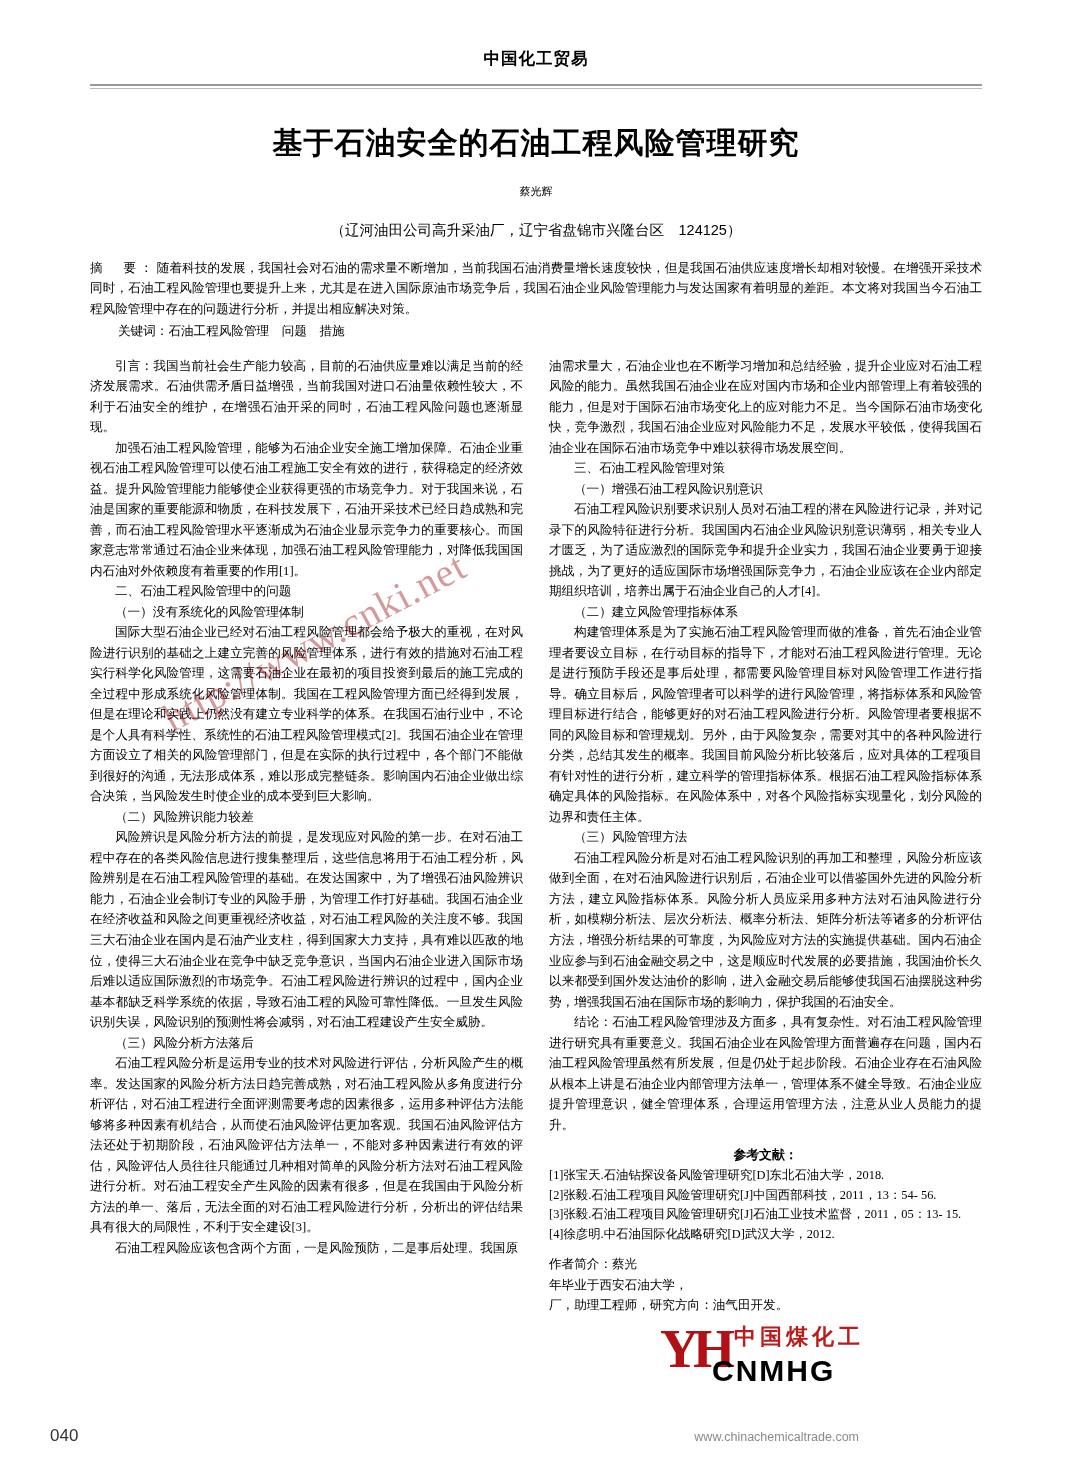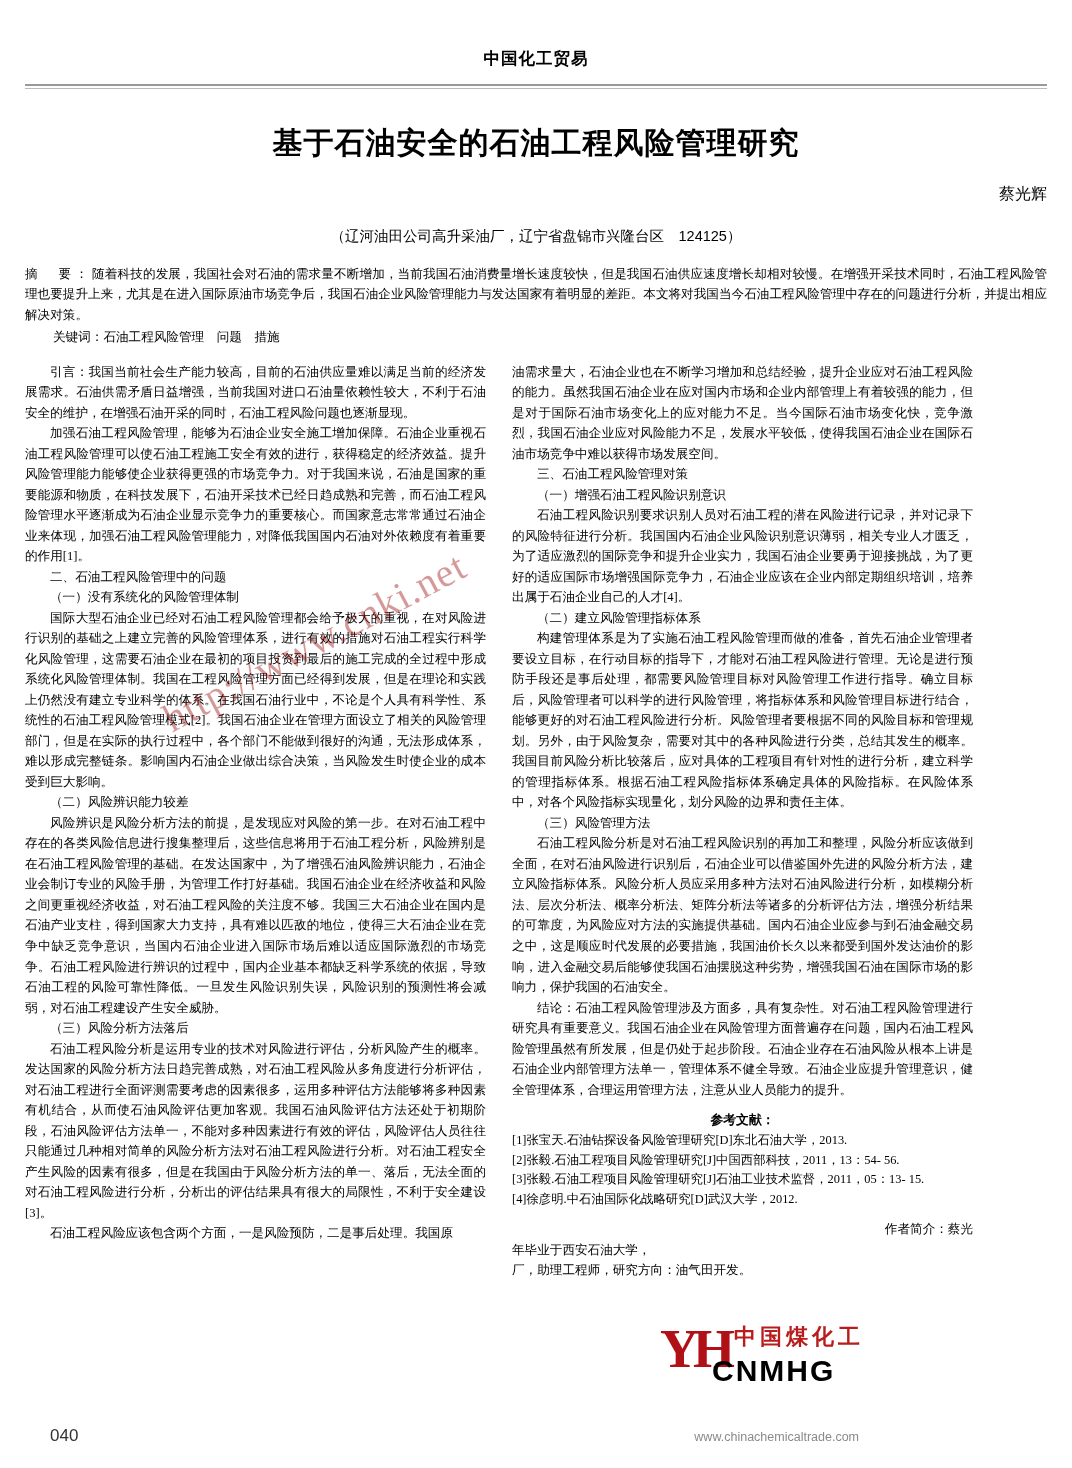--- a/index.html
+++ b/index.html
@@ -13,21 +13,21 @@
     font-family: "Liberation Serif", "DejaVu Serif", serif;
     color: #000000;
     position: relative;
     overflow: hidden;
   }
   .page {
     position: relative;
     width: 1072px;
     height: 1468px;
     box-sizing: border-box;
-    padding: 0 25px;
+    padding: 0 90px;
   }
   
   .running-head {
     text-align: center;
     font-size: 16.5px;
     letter-spacing: 1px;
     padding-top: 48px;
     font-family: "Liberation Sans", sans-serif;
     font-weight: bold;
   }
@@ -40,22 +40,22 @@
   
   .title {
     text-align: center;
     font-size: 30px;
     font-weight: bold;
     letter-spacing: 1px;
     margin-top: 34px;
     font-family: "Liberation Sans", sans-serif;
   }
   .author {
-    text-align: right;
-    font-size: 16px;
+    text-align: center;
+    font-size: 11px;
     margin-top: 20px;
     font-family: Liberation Serif, serif;
   }
   .affiliation {
     text-align: center;
     font-size: 14.5px;
     margin-top: 22px;
     font-family: "Liberation Sans", sans-serif;
   }
   
@@ -99,21 +99,21 @@
     font-size: 12.8px;
   }
   .ref-list p {
     text-indent: 0;
     margin: 0;
     font-size: 12.4px;
     line-height: 1.58;
   }
   
   .bio-title {
-    text-align: right;
+    text-align: left;
     margin-top: 10px;
     font-size: 12.6px;
   }
   .bio {
     font-size: 12.6px;
     line-height: 1.63;
     text-indent: 0;
     position: relative;
   }
   
@@ -234,21 +234,21 @@
       <p>（一）增强石油工程风险识别意识</p>
       <p>石油工程风险识别要求识别人员对石油工程的潜在风险进行记录，并对记录下的风险特征进行分析。我国国内石油企业风险识别意识薄弱，相关专业人才匮乏，为了适应激烈的国际竞争和提升企业实力，我国石油企业要勇于迎接挑战，为了更好的适应国际市场增强国际竞争力，石油企业应该在企业内部定期组织培训，培养出属于石油企业自己的人才[4]。</p>
       <p>（二）建立风险管理指标体系</p>
       <p>构建管理体系是为了实施石油工程风险管理而做的准备，首先石油企业管理者要设立目标，在行动目标的指导下，才能对石油工程风险进行管理。无论是进行预防手段还是事后处理，都需要风险管理目标对风险管理工作进行指导。确立目标后，风险管理者可以科学的进行风险管理，将指标体系和风险管理目标进行结合，能够更好的对石油工程风险进行分析。风险管理者要根据不同的风险目标和管理规划。另外，由于风险复杂，需要对其中的各种风险进行分类，总结其发生的概率。我国目前风险分析比较落后，应对具体的工程项目有针对性的进行分析，建立科学的管理指标体系。根据石油工程风险指标体系确定具体的风险指标。在风险体系中，对各个风险指标实现量化，划分风险的边界和责任主体。</p>
       <p>（三）风险管理方法</p>
       <p>石油工程风险分析是对石油工程风险识别的再加工和整理，风险分析应该做到全面，在对石油风险进行识别后，石油企业可以借鉴国外先进的风险分析方法，建立风险指标体系。风险分析人员应采用多种方法对石油风险进行分析，如模糊分析法、层次分析法、概率分析法、矩阵分析法等诸多的分析评估方法，增强分析结果的可靠度，为风险应对方法的实施提供基础。国内石油企业应参与到石油金融交易之中，这是顺应时代发展的必要措施，我国油价长久以来都受到国外发达油价的影响，进入金融交易后能够使我国石油摆脱这种劣势，增强我国石油在国际市场的影响力，保护我国的石油安全。</p>
       <p>结论：石油工程风险管理涉及方面多，具有复杂性。对石油工程风险管理进行研究具有重要意义。我国石油企业在风险管理方面普遍存在问题，国内石油工程风险管理虽然有所发展，但是仍处于起步阶段。石油企业存在石油风险从根本上讲是石油企业内部管理方法单一，管理体系不健全导致。石油企业应提升管理意识，健全管理体系，合理运用管理方法，注意从业人员能力的提升。</p>
 
       <div class="ref-title">参考文献：</div>
       <div class="ref-list">
-        <p>[1]张宝天.石油钻探设备风险管理研究[D]东北石油大学，2013.</p>
+        <p>[1]张宝天.石油钻探设备风险管理研究[D]东北石油大学，2018.</p>
         <p>[2]张毅.石油工程项目风险管理研究[J]中国西部科技，2011，13：54- 56.</p>
         <p>[3]张毅.石油工程项目风险管理研究[J]石油工业技术监督，2011，05：13- 15.</p>
         <p>[4]徐彦明.中石油国际化战略研究[D]武汉大学，2012.</p>
       </div>
 
       <div class="bio-title">
         <span>作者简介：</span><span>蔡光</span>
       </div>
       <div class="bio">
         <div>年毕业于西安石油大学，</div>

